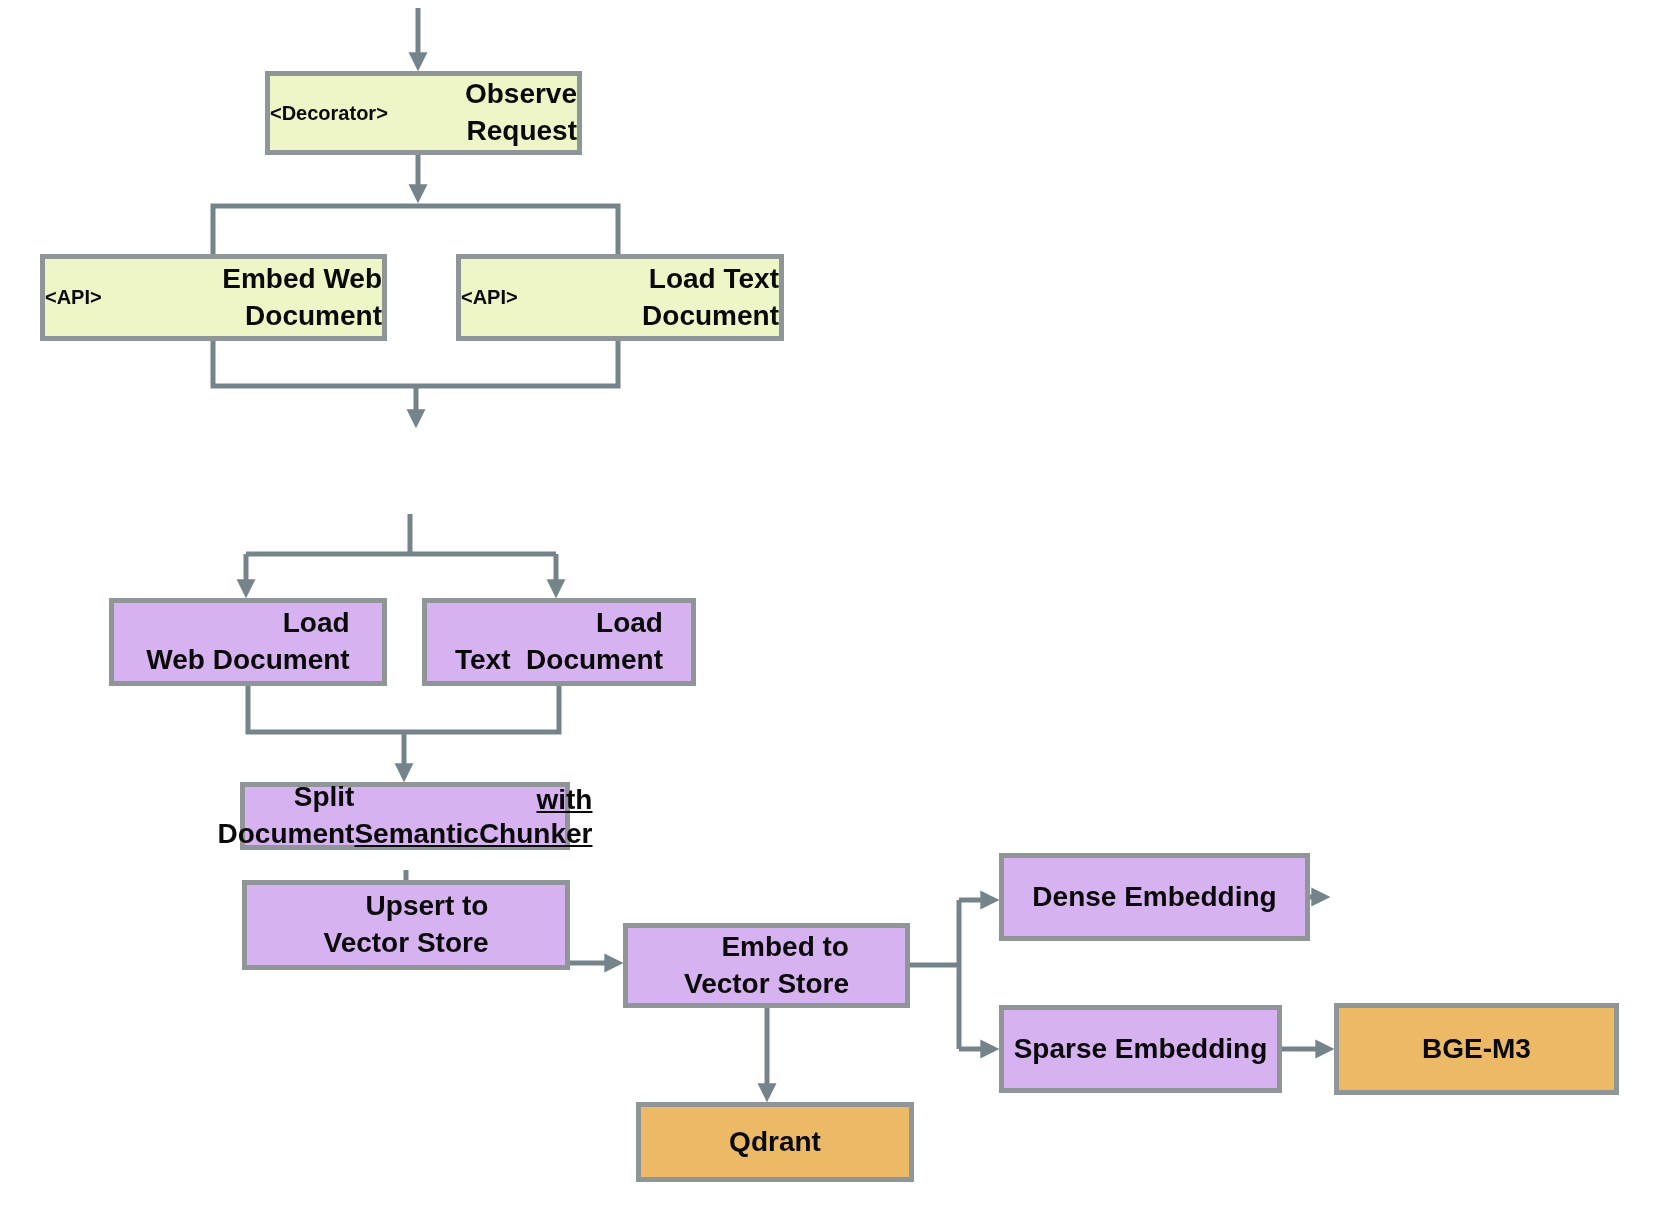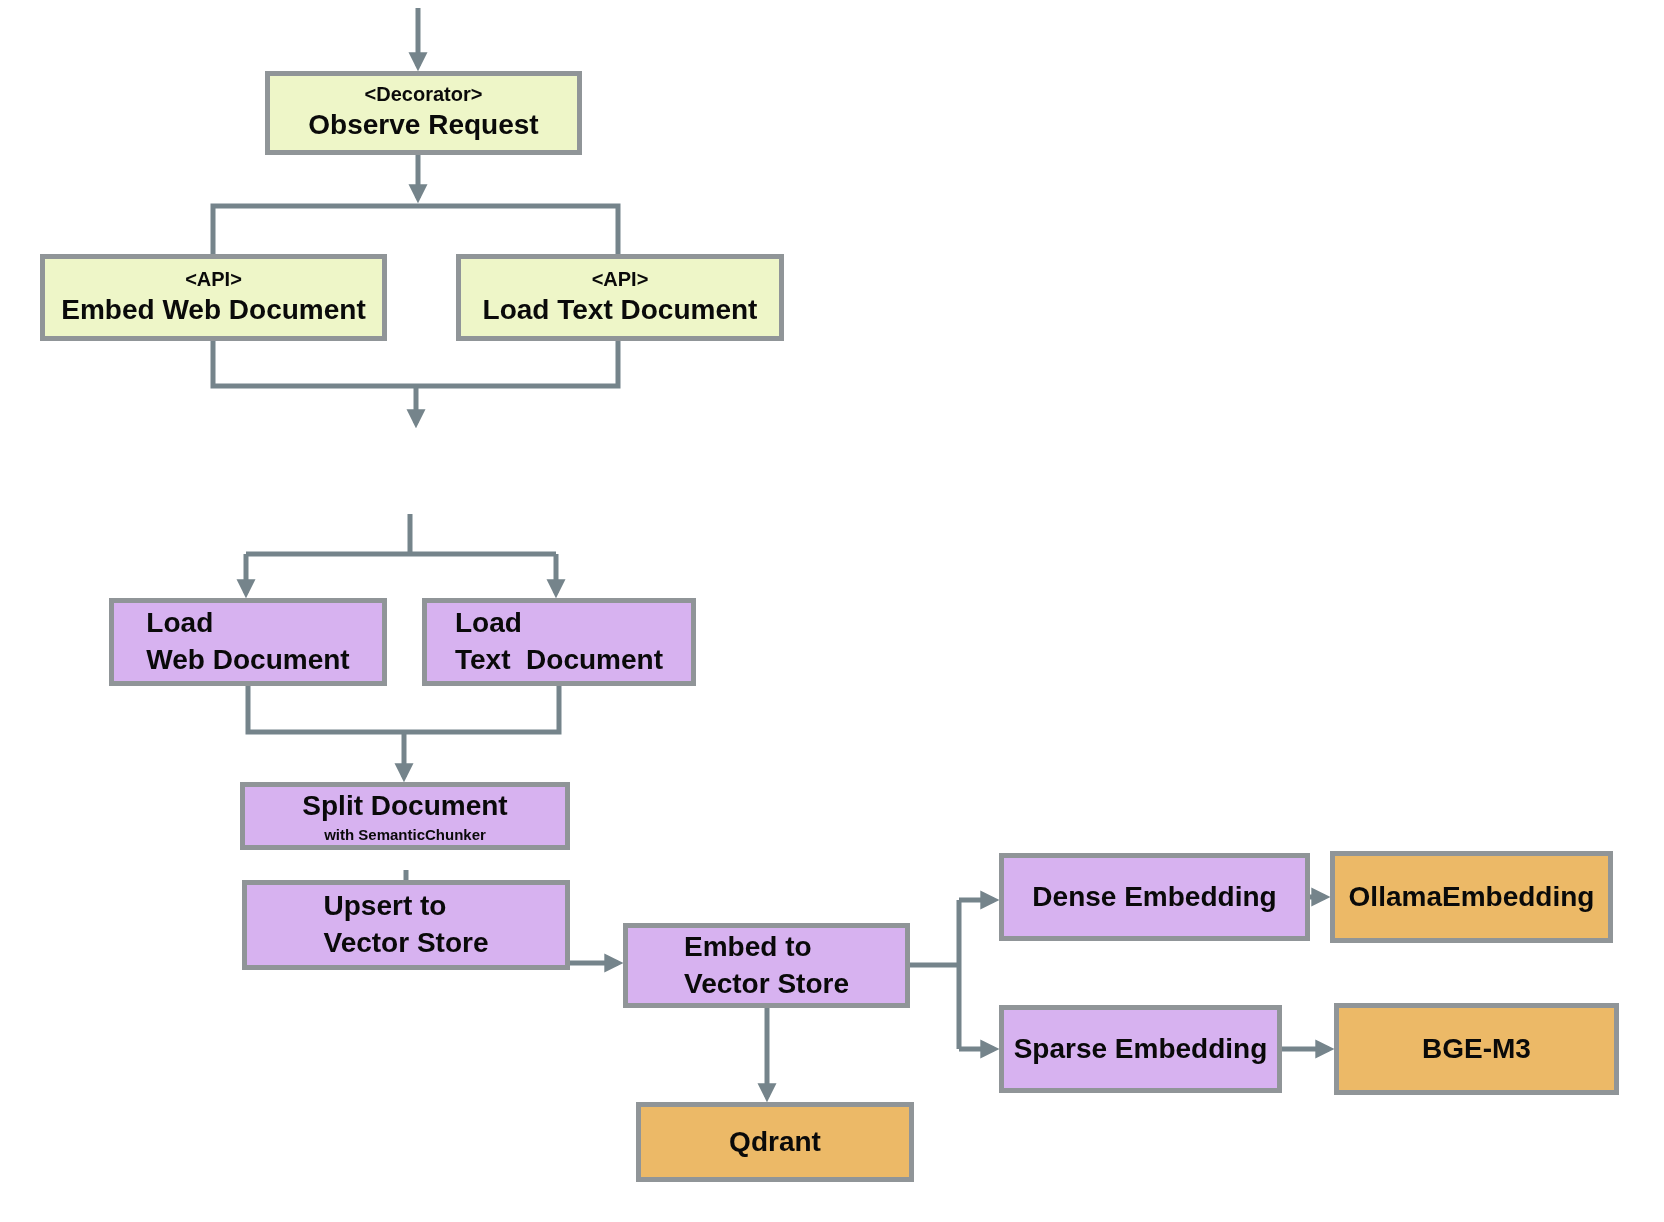--- a/index.html
+++ b/index.html
@@ -9,26 +9,26 @@
     background:var(--background,#fff);
     font-family:"Liberation Sans",sans-serif;
     overflow:hidden;
   }
   .edges{position:absolute;left:0;top:0;}
   .edge{stroke:var(--edge,#75848b);stroke-width:5;fill:none;}
   .arrowhead{fill:var(--edge,#75848b);}
   .node{
     position:absolute;box-sizing:border-box;
     border:5px solid var(--node-border,#909598);
-    display:flex;flex-direction:column;align-items:center;justify-content:center;
-    text-align:left;color:var(--text,#0a0a0a);font-weight:bold;
+    display:flex;flex-direction:row;align-items:center;justify-content:center;
+    text-align:right;color:var(--text,#0a0a0a);font-weight:bold;
   }
   .node .label{font-size:28px;line-height:1.32;white-space:pre-wrap;}
   .node .stereo{font-size:20px;line-height:1.25;}
-  .node .sublabel{font-size:15px;line-height:1.2;margin-top:2px;}
+  .node .sublabel{font-size:28px;line-height:1.2;margin-top:2px;text-decoration:underline;}
   .yellow{background:var(--node-yellow,#eef6c8);}
   .purple{background:var(--node-purple,#d7b2f0);}
   .orange{background:var(--node-orange,#ecb967);}
 </style>
 </head>
 <body>
 
 <div class="canvas">
 
   <svg class="edges" width="1664" height="1222" viewBox="0 0 1664 1222">
@@ -107,23 +107,20 @@
   </div>
 
   <div class="node orange" style="left:636px;top:1102px;width:278px;height:80px">
     <div class="label">Qdrant</div>
   </div>
 
   <div class="node purple" style="left:999px;top:853px;width:311px;height:88px">
     <div class="label">Dense Embedding</div>
   </div>
 
-  <div class="node orange" style="left:1330px;top:851px;width:283px;height:92px">
-    <div class="label">OllamaEmbedding</div>
-  </div>
 
   <div class="node purple" style="left:999px;top:1005px;width:283px;height:88px">
     <div class="label">Sparse Embedding</div>
   </div>
 
   <div class="node orange" style="left:1334px;top:1003px;width:285px;height:92px">
     <div class="label">BGE-M3</div>
   </div>
 
 </div>

